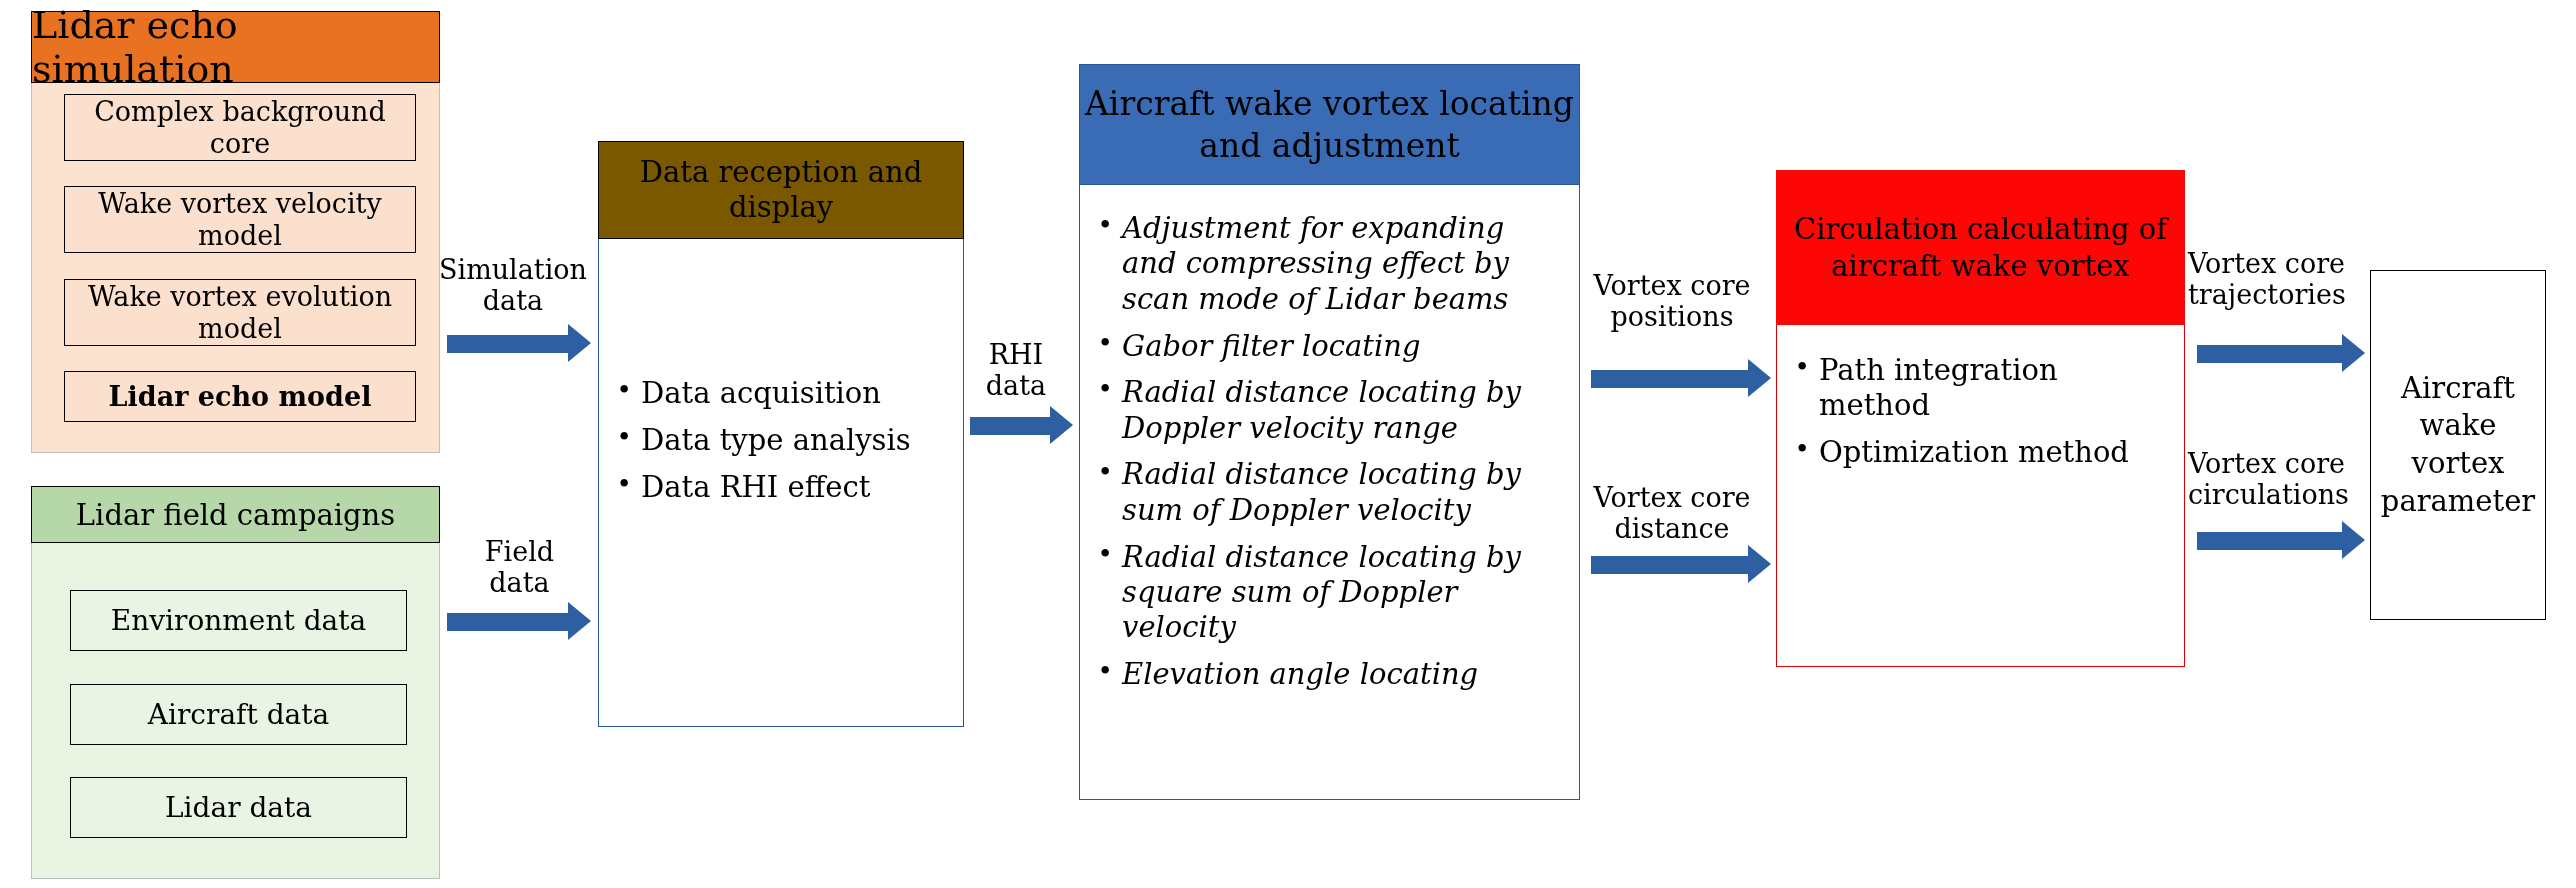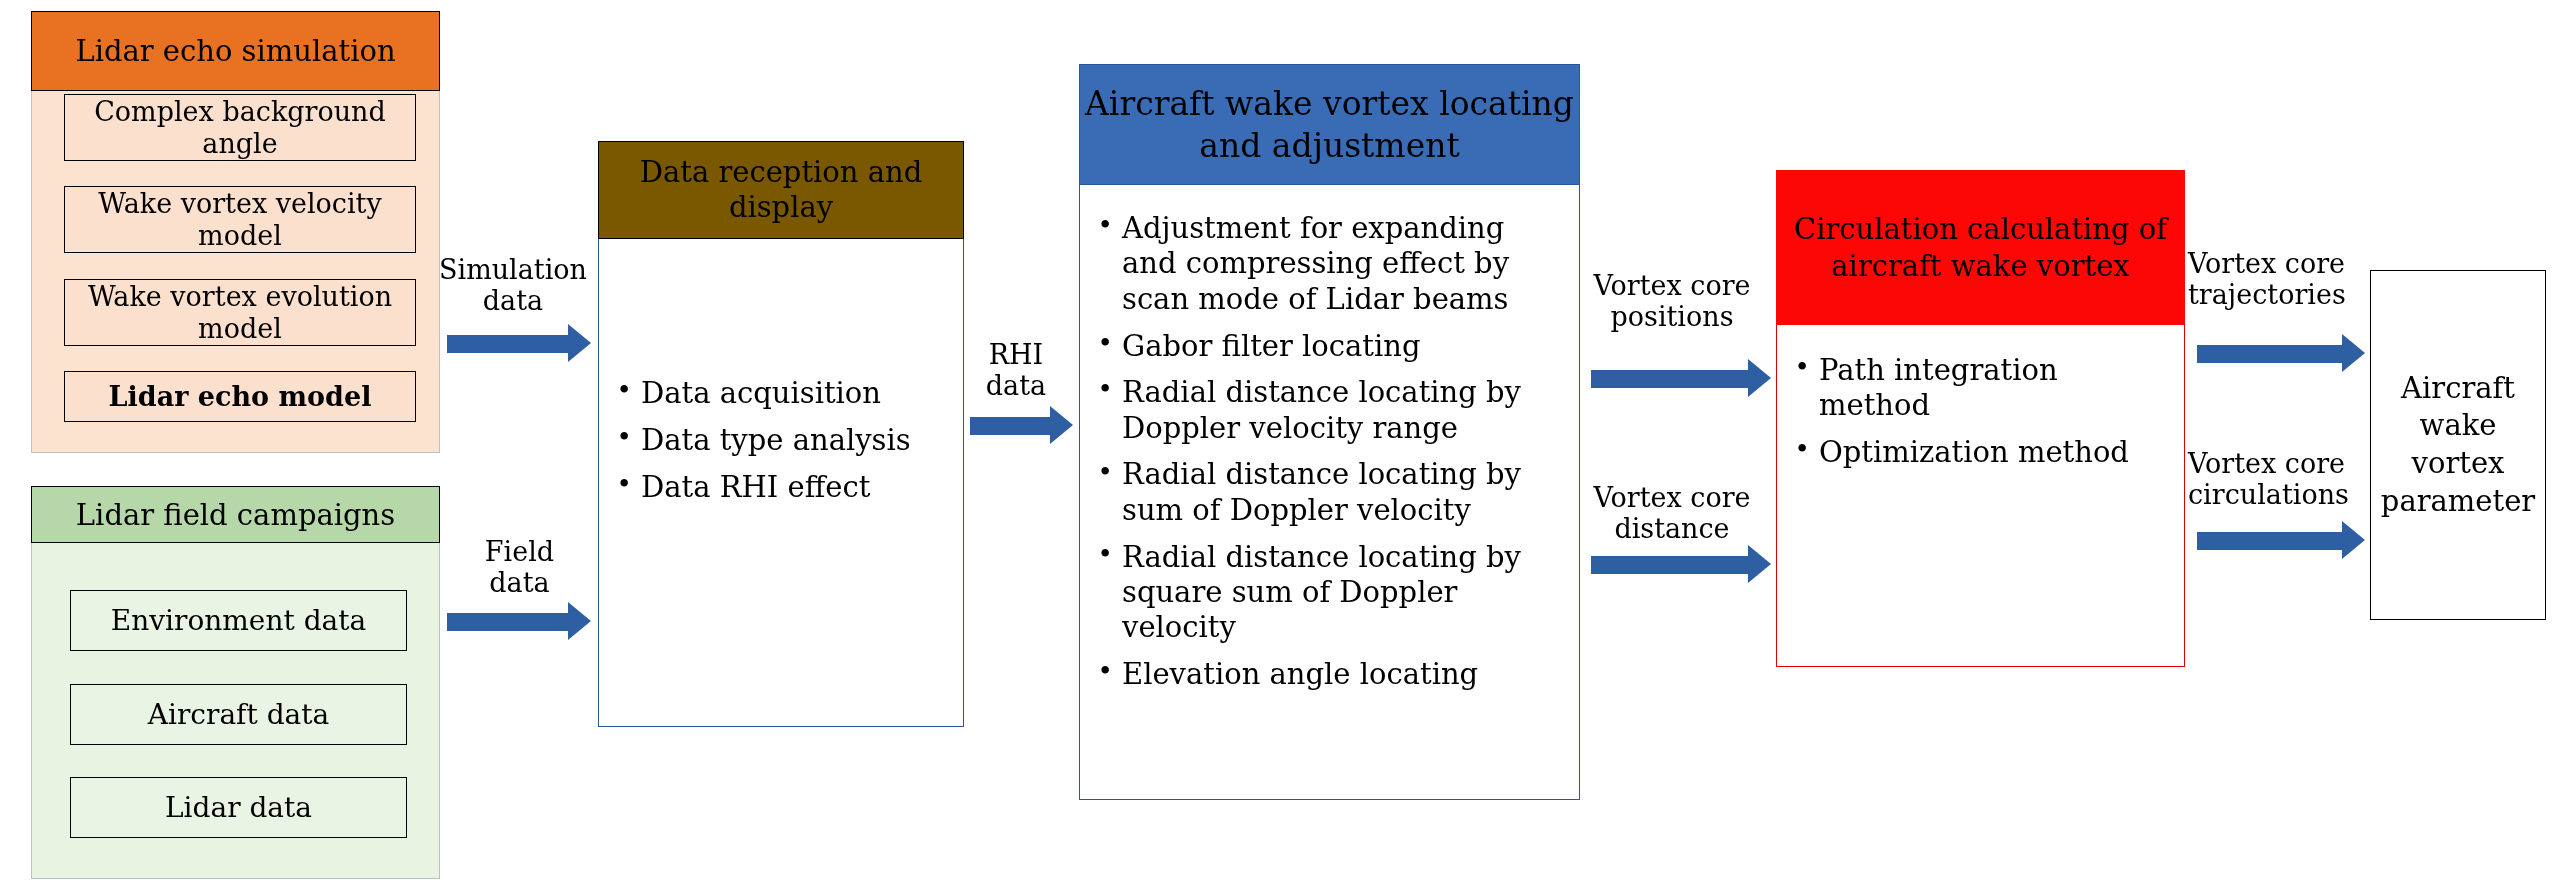--- a/index.html
+++ b/index.html
@@ -31,28 +31,28 @@
     width: 409px;
     height: 442px;
     background: #fce3d0;
     border: 1.6px solid #c0c0c0;
   }
   #grp-sim-header {
     position: absolute;
     left: 31px;
     top: 11.4px;
     width: 409px;
-    height: 80px;
+    height: 72px;
     background: #e87222;
     border: 1.6px solid #000000;
     box-sizing: border-box;
     display: flex;
     align-items: center;
     justify-content: center;
-    font-size: 29px;
+    font-size: 38px;
   }
   .sim-item {
     position: absolute;
     left: 64px;
     width: 352px;
     height: 67px;
     background: #fbe0ce;
     border: 1.6px solid #000000;
     box-sizing: border-box;
     display: flex;
@@ -166,20 +166,21 @@
     text-align: center;
     font-size: 33px;
     line-height: 1.25;
   }
   #box-locating-list {
     position: absolute;
     left: 1079px;
     top: 211px;
     width: 501px;
     font-size: 29px;
+    font-style: italic;
   }
 
   
   #box-circulation {
     left: 1776px;
     top: 170px;
     width: 409px;
     height: 497px;
     border: 1.6px solid #e00000;
     background: #ffffff;
@@ -269,21 +270,21 @@
     text-align: center;
   }
 </style>
 </head>
 <body>
 
 <div class="canvas">
 
   <div class="box" id="grp-sim"></div>
   <div id="grp-sim-header">Lidar echo simulation</div>
-  <div class="sim-item" id="sim-item-0">Complex background angle</div>
+  <div class="sim-item" id="sim-item-0">Complex background core</div>
   <div class="sim-item" id="sim-item-1">Wake vortex velocity model</div>
   <div class="sim-item" id="sim-item-2">Wake vortex evolution model</div>
   <div class="sim-item" id="sim-item-3">Lidar echo model</div>
 
   <div class="box" id="grp-field"></div>
   <div id="grp-field-header">Lidar field campaigns</div>
   <div class="field-item" id="field-item-0">Environment data</div>
   <div class="field-item" id="field-item-1">Aircraft data</div>
   <div class="field-item" id="field-item-2">Lidar data</div>
 

